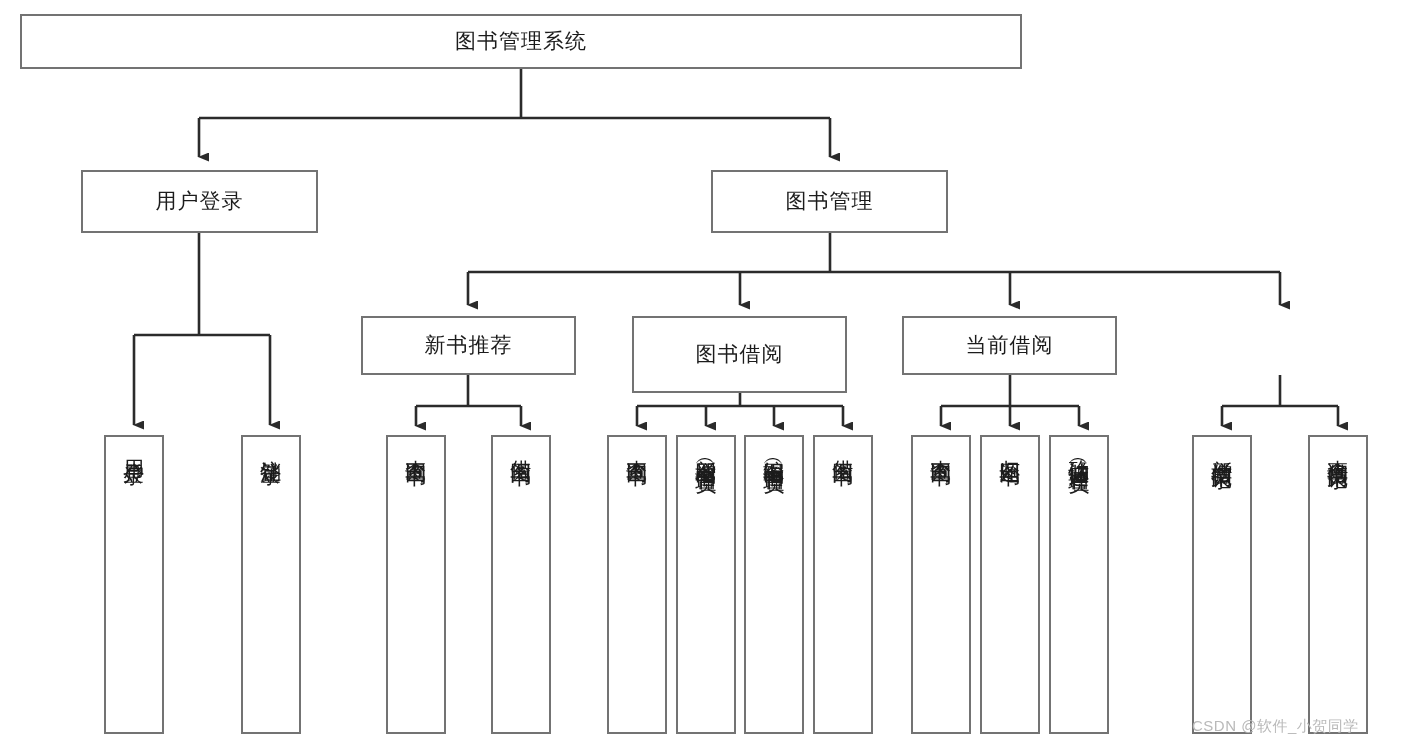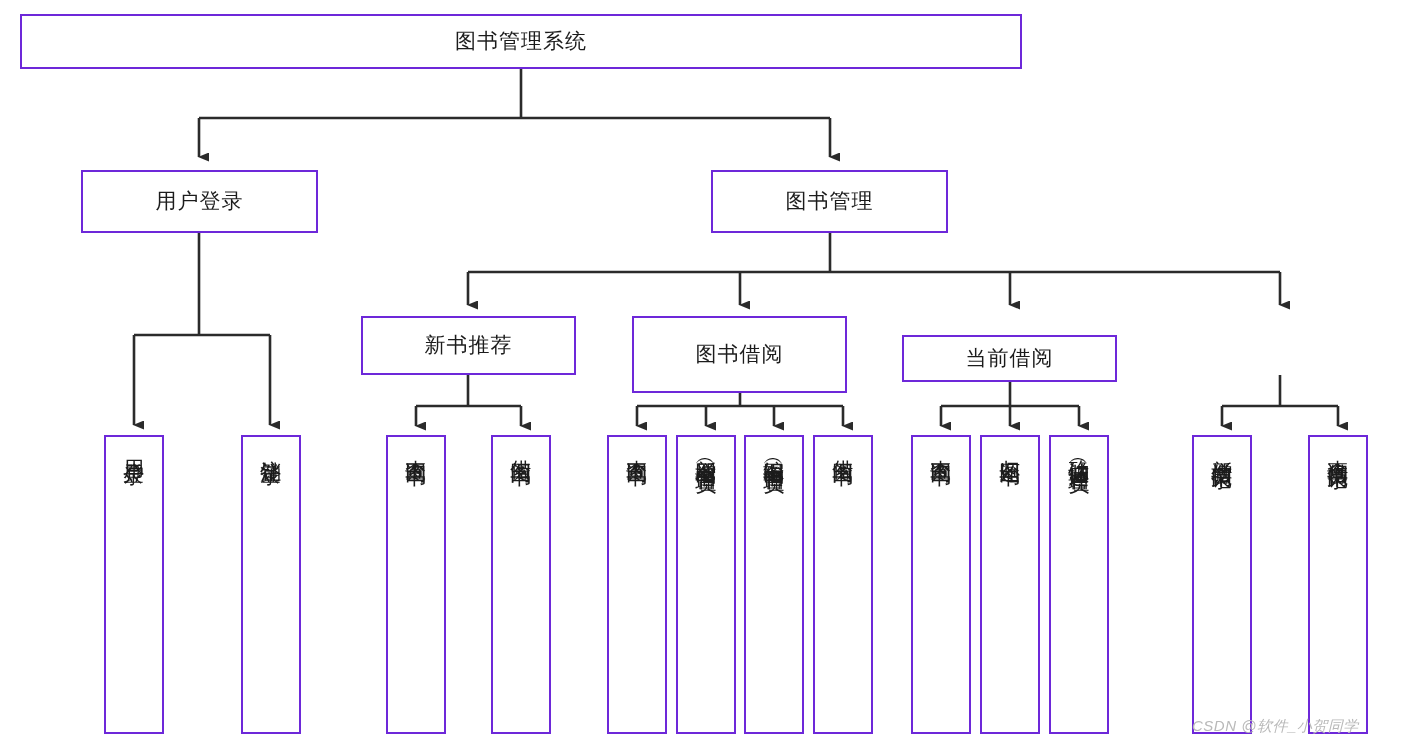--- a/index.html
+++ b/index.html
@@ -22,21 +22,21 @@
     left: 0;
     top: 0;
     width: 1405px;
     height: 747px;
     pointer-events: none;
   }
   .node {
     position: absolute;
     box-sizing: border-box;
     background: #ffffff;
-    border: 2px solid #6d28d9;
+    border: 2px solid #737373;
     display: flex;
     align-items: center;
     justify-content: center;
     color: #1c1c1c;
   }
   .node.root-node {
     border-width: 2px;
   }
   .node .label {
     font-size: 21px;
@@ -136,21 +136,21 @@
   </div>
 
   <div class="node level2-node" style="left:361px; top:316px; width:215px; height:59px;">
     <span class="label">新书推荐</span>
   </div>
 
   <div class="node level2-node" style="left:632px; top:316px; width:215px; height:77px;">
     <span class="label">图书借阅</span>
   </div>
 
-  <div class="node level2-node" style="left:902px; top:316px; width:215px; height:47px;margin-top:19px;">
+  <div class="node level2-node" style="left:902px; top:316px; width:215px; height:59px;">
     <span class="label">当前借阅</span>
   </div>
 
 
   <div class="node leaf-node" style="left:104px; top:435px; width:60px; height:299px;">
     <span class="label">用户登录</span>
   </div>
 
   <div class="node leaf-node" style="left:241px; top:435px; width:60px; height:299px;">
     <span class="label">注销登录</span>
@@ -193,15 +193,15 @@
   </div>
 
   <div class="node leaf-node" style="left:1192px; top:435px; width:60px; height:299px;">
     <span class="label">新增借阅记录</span>
   </div>
 
   <div class="node leaf-node" style="left:1308px; top:435px; width:60px; height:299px;">
     <span class="label">查询借阅记录</span>
   </div>
 
-  <div class="watermark" style="left:1192px; top:717px;font-style:italic;">CSDN @软件_小贺同学</div>
+  <div class="watermark" style="left:1192px; top:717px;">CSDN @软件_小贺同学</div>
 
 </div>
 
 </body></html>

